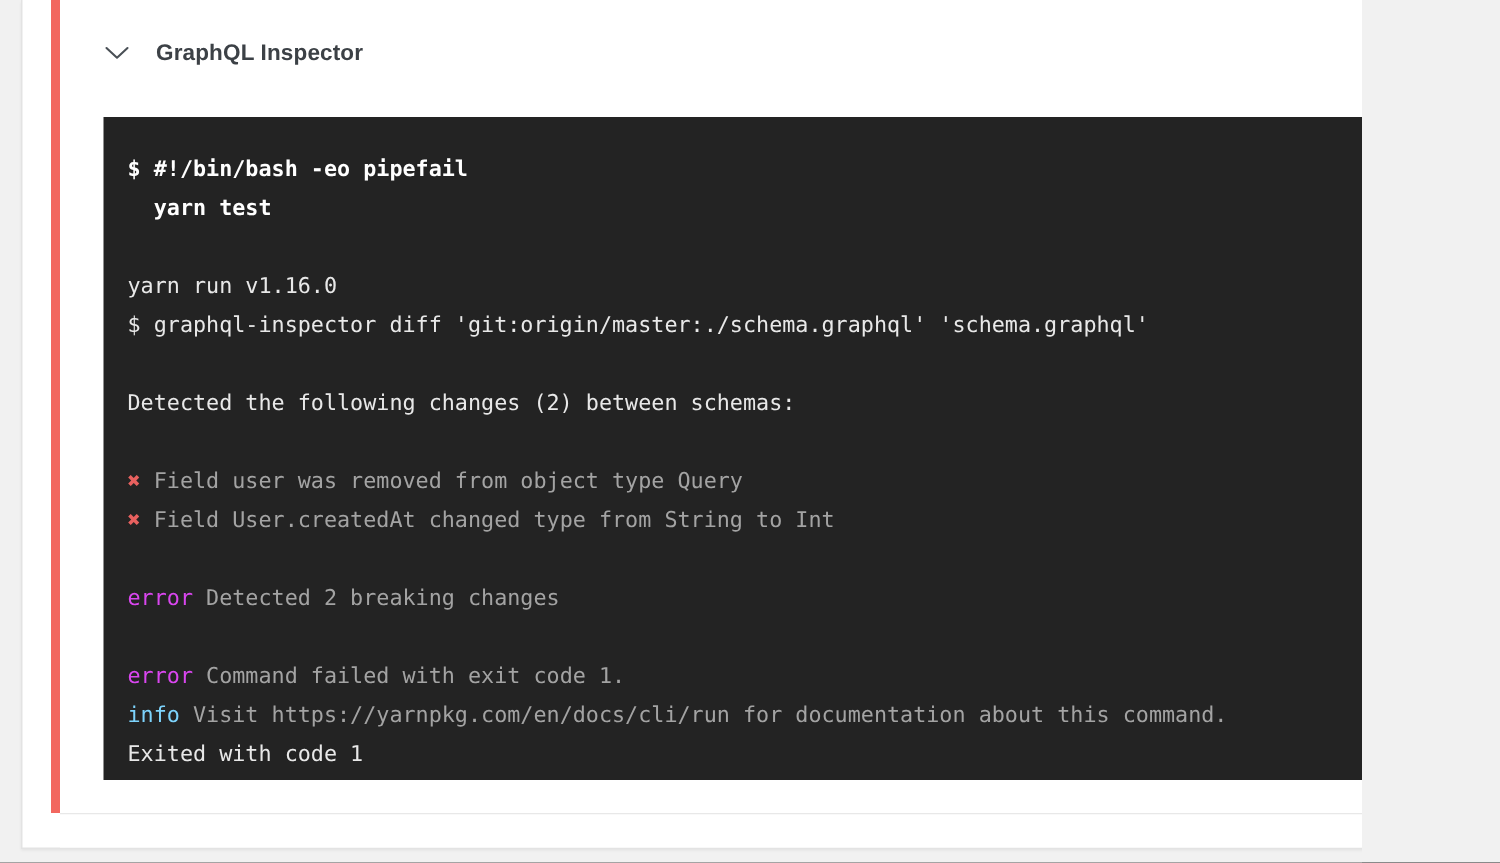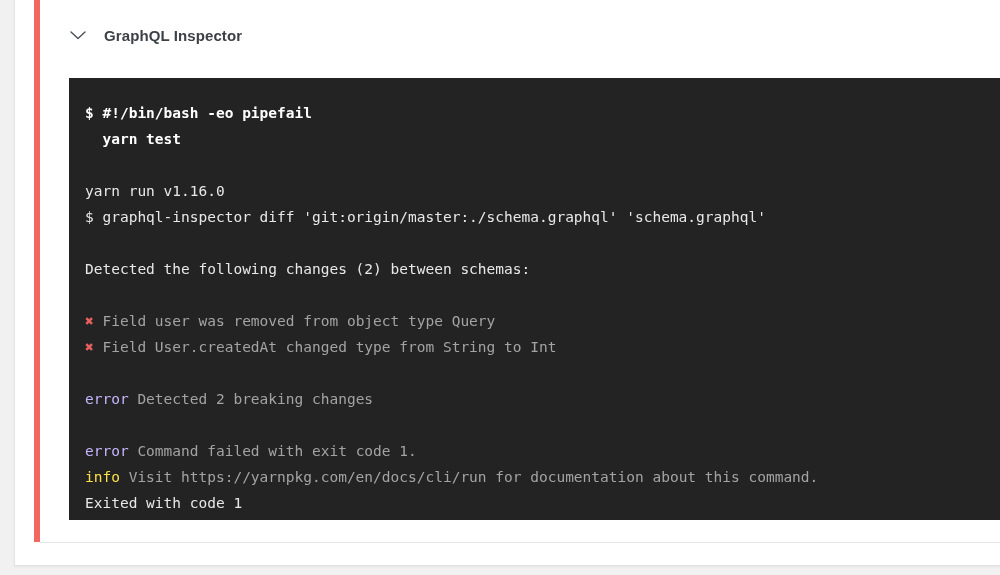--- a/index.html
+++ b/index.html
@@ -12,21 +12,21 @@
 
   body {
     background: #f1f1f1;
     font-family: "Liberation Sans", sans-serif;
     -webkit-font-smoothing: antialiased;
   }
 
   
   .page {
     position: relative;
-    width: 1000px;
+    width: 908px;
     height: 575px;
     background: #f1f1f1;
     overflow: hidden;
     padding-left: 14px;
   }
 
   .card {
     position: absolute;
     left: 14px;
     top: 0px;
@@ -101,22 +101,22 @@
     line-height: 26px;
     color: #e8e8e8;
     white-space: pre;
     padding-left: 16px;
   }
 
   .log-line { height: 26px; white-space: pre; }
   .log-line.blank { height: 26px; }
   .log-line.cmd  { font-weight: bold; color: #ffffff; }
 
-  .tok-error { color: #c4b5fd; }
-  .tok-info  { color: #fde047; }
+  .tok-error { color: #d946ef; }
+  .tok-info  { color: #7dd3fc; }
   .tok-fail  { color: #e8615f; font-weight: bold; }
   .tok-plain { color: #a3a3a3; }
 
   
   .card-divider {
     position: absolute;
     left: 25px;
     top: 542px;
     width: 975px;
     height: 1px;

